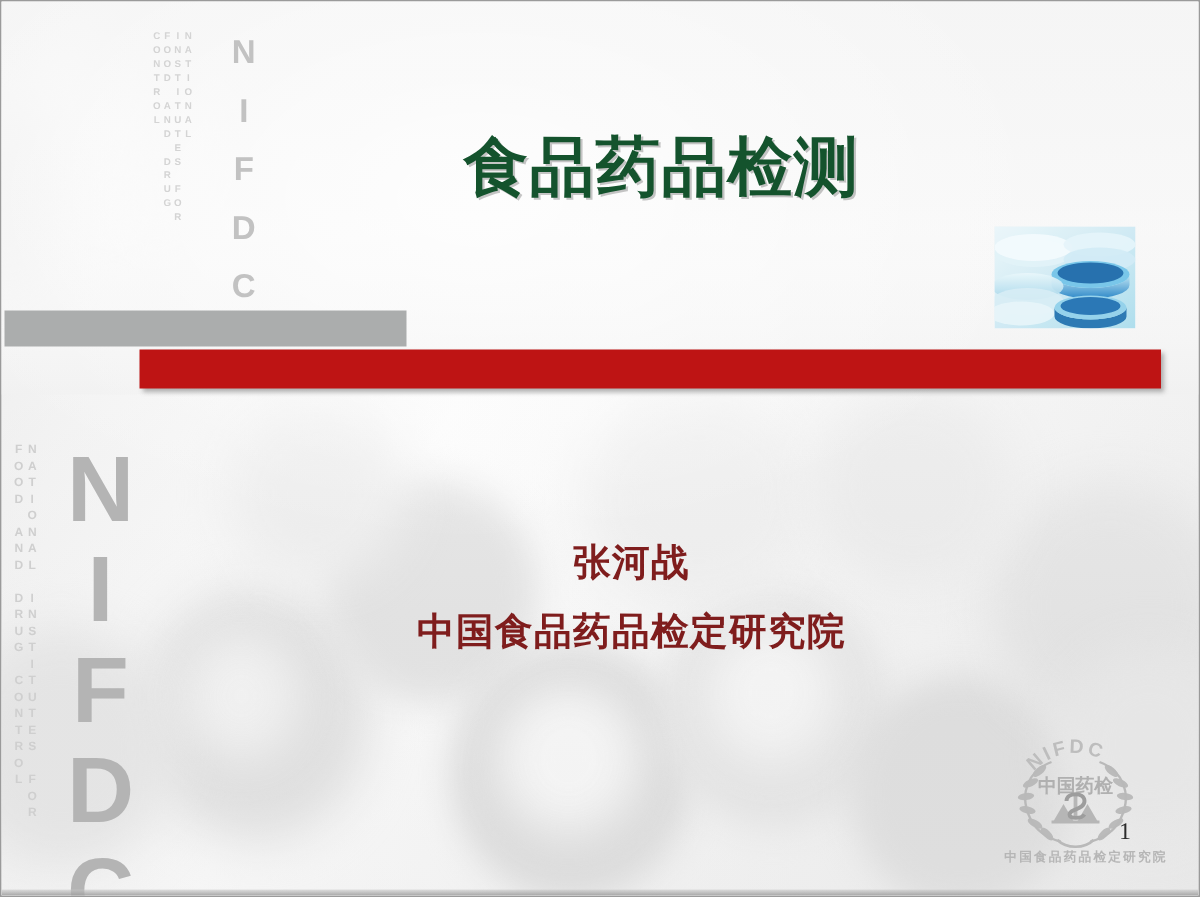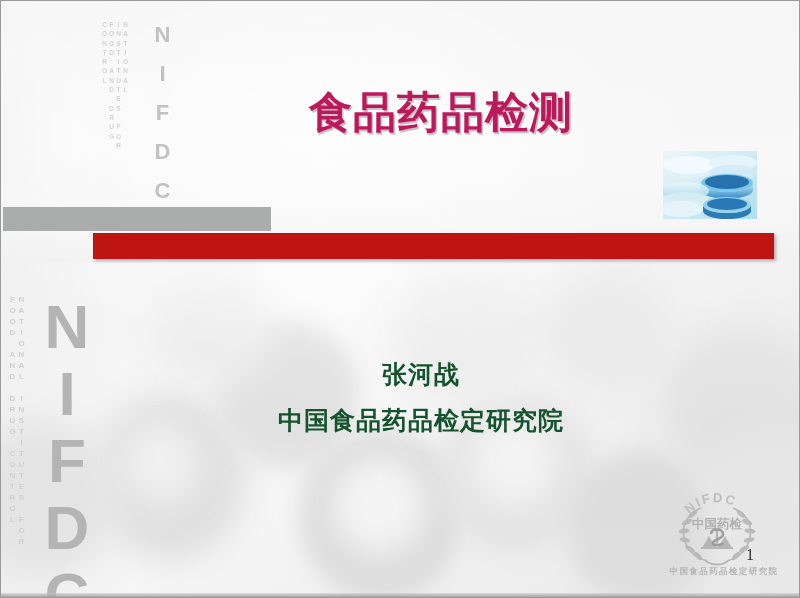--- a/index.html
+++ b/index.html
@@ -150,39 +150,39 @@
   }
   .petri svg { display: block; }
 
   
   .title {
     position: absolute;
     left: 180px;
     top: 84px;
     width: 520px;
     text-align: center;
-    color: #be185d;
+    color: #14532d;
     font-family: "DejaVu Sans", "Liberation Sans", sans-serif;
     font-size: 43px;
     font-weight: bold;
     line-height: 55px;
     letter-spacing: 1px;
     text-shadow: 1.5px 1.5px 0 rgba(150,150,150,0.55);
     user-select: none;
   }
   .title span { display: block; }
 
   
   .presenter {
     position: absolute;
     left: 140px;
     top: 357px;
     width: 560px;
     text-align: center;
-    color: #14532d;
+    color: #7f1d1d;
     font-family: "DejaVu Sans", "Liberation Sans", sans-serif;
     font-weight: bold;
     user-select: none;
   }
   .presenter .name {
     display: block;
     font-size: 25px;
     line-height: 34px;
     letter-spacing: 1px;
   }

